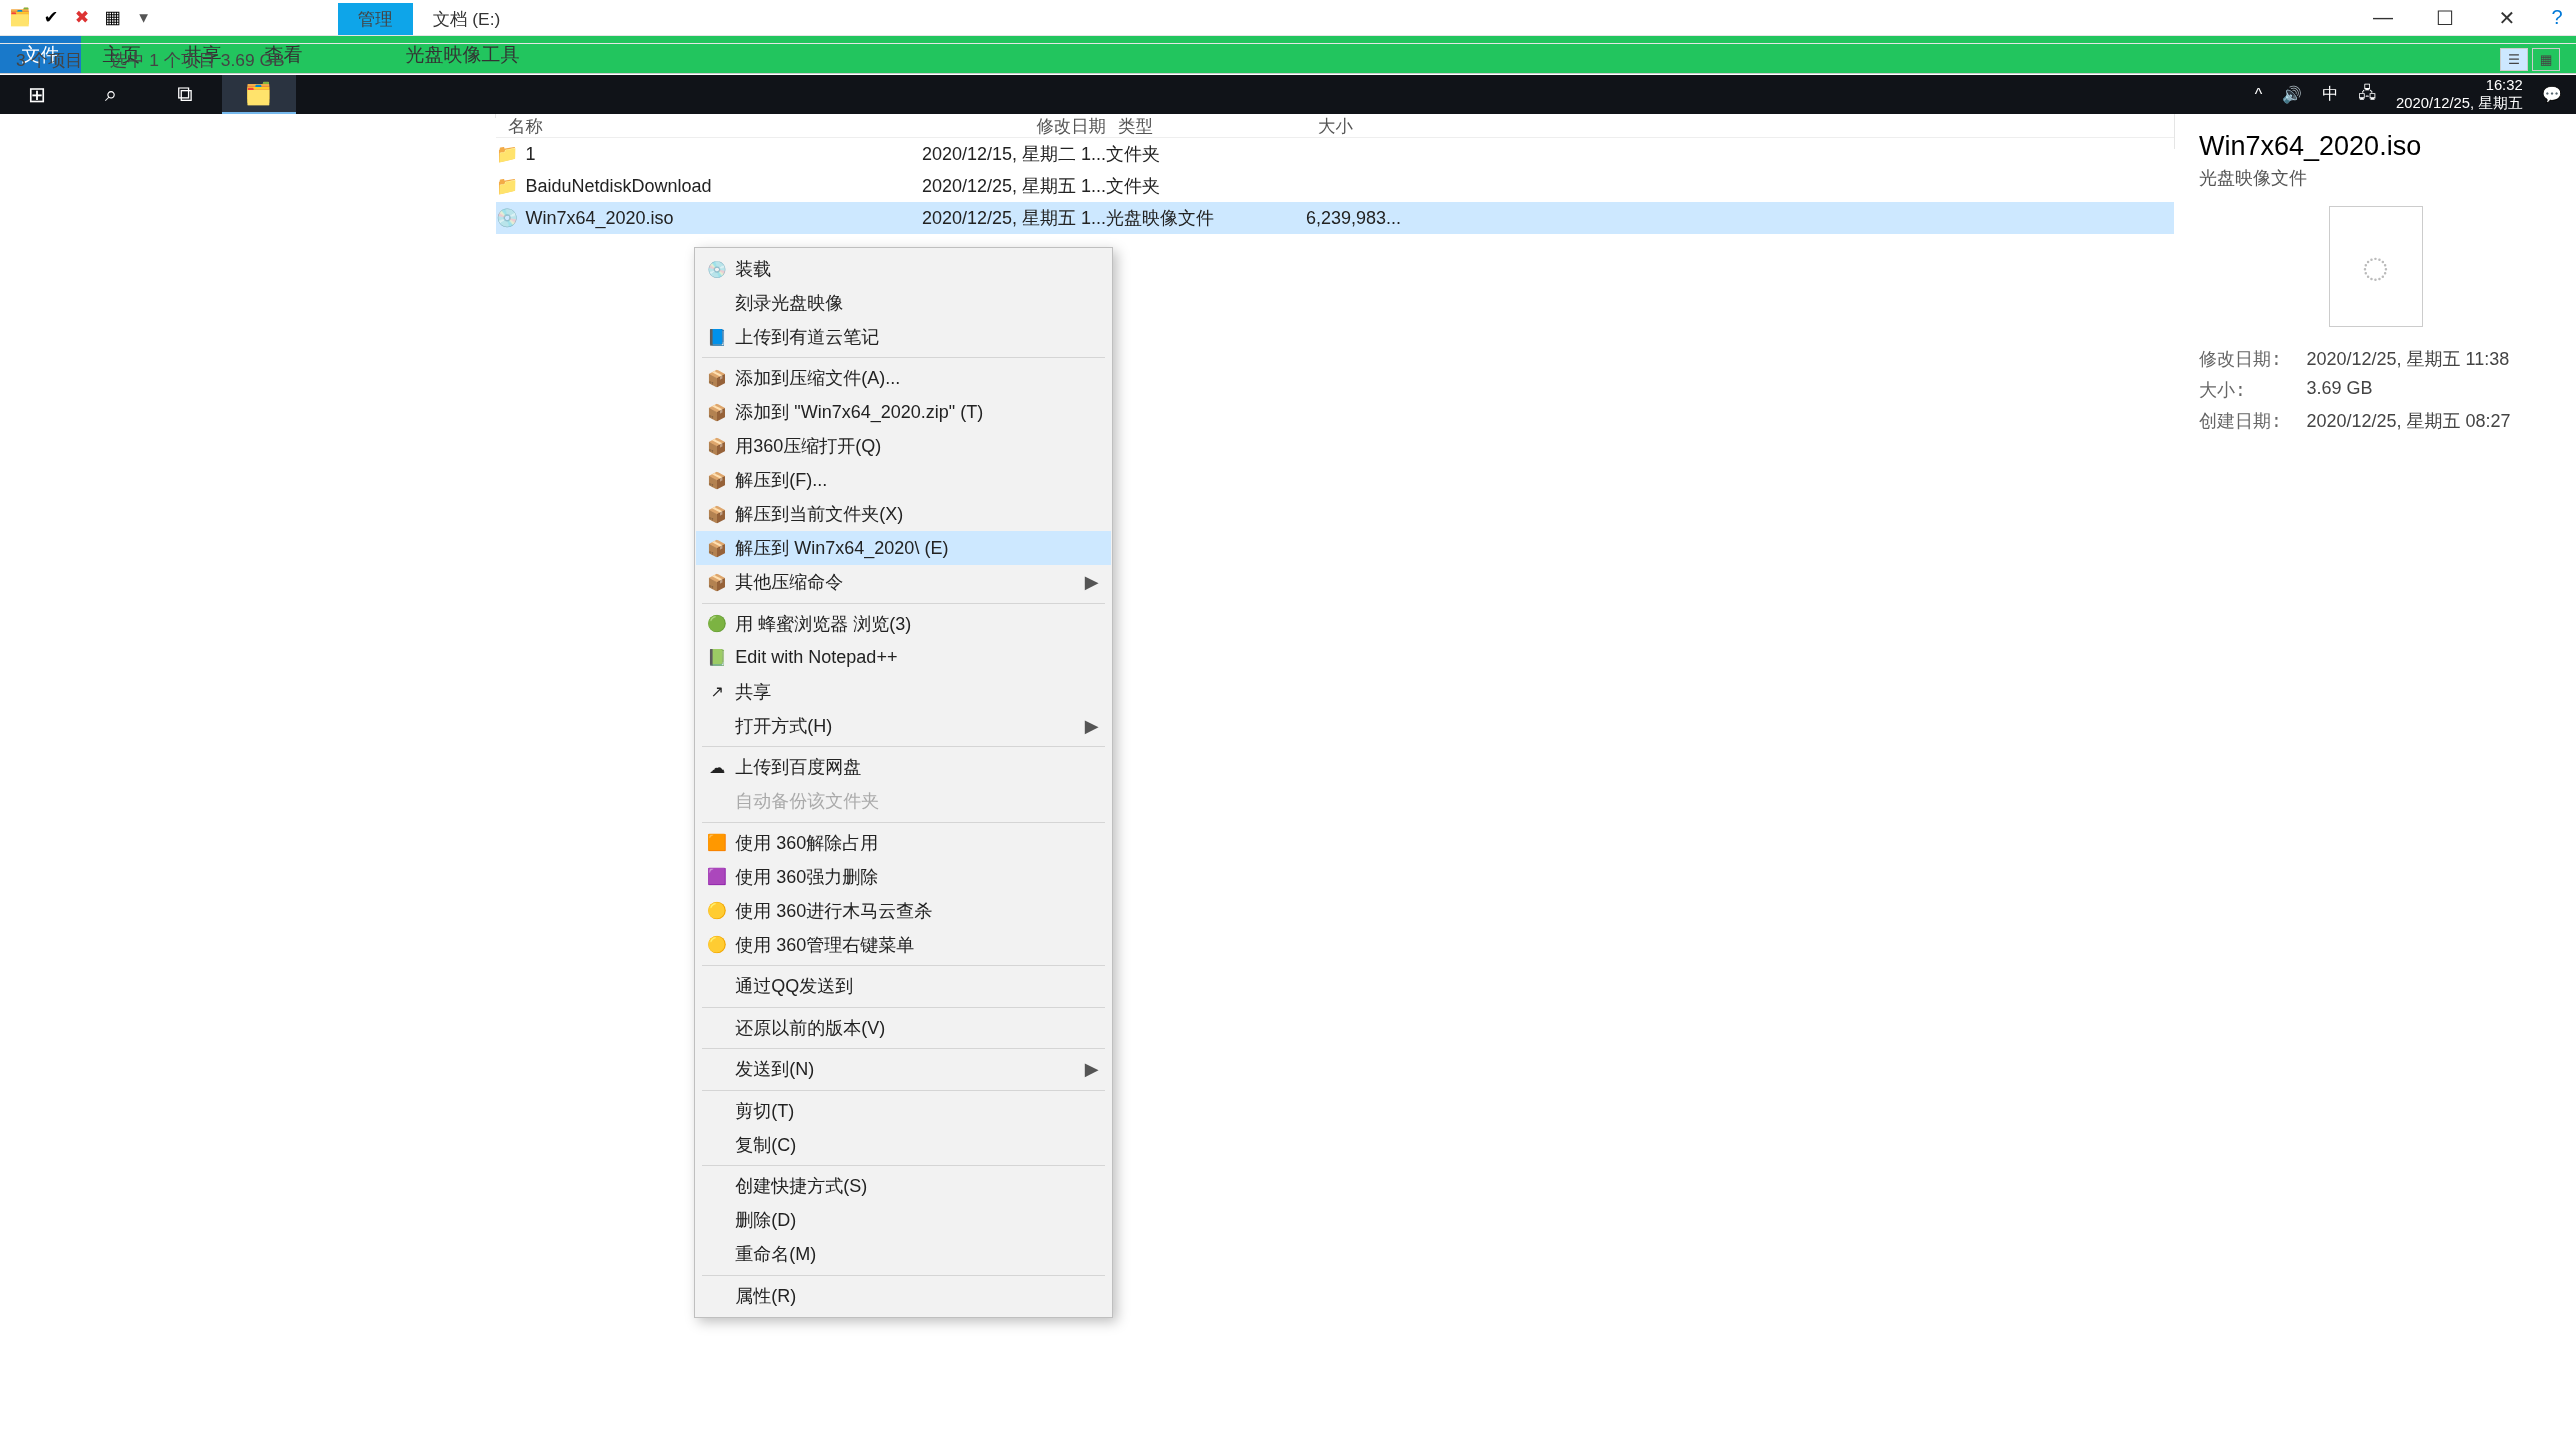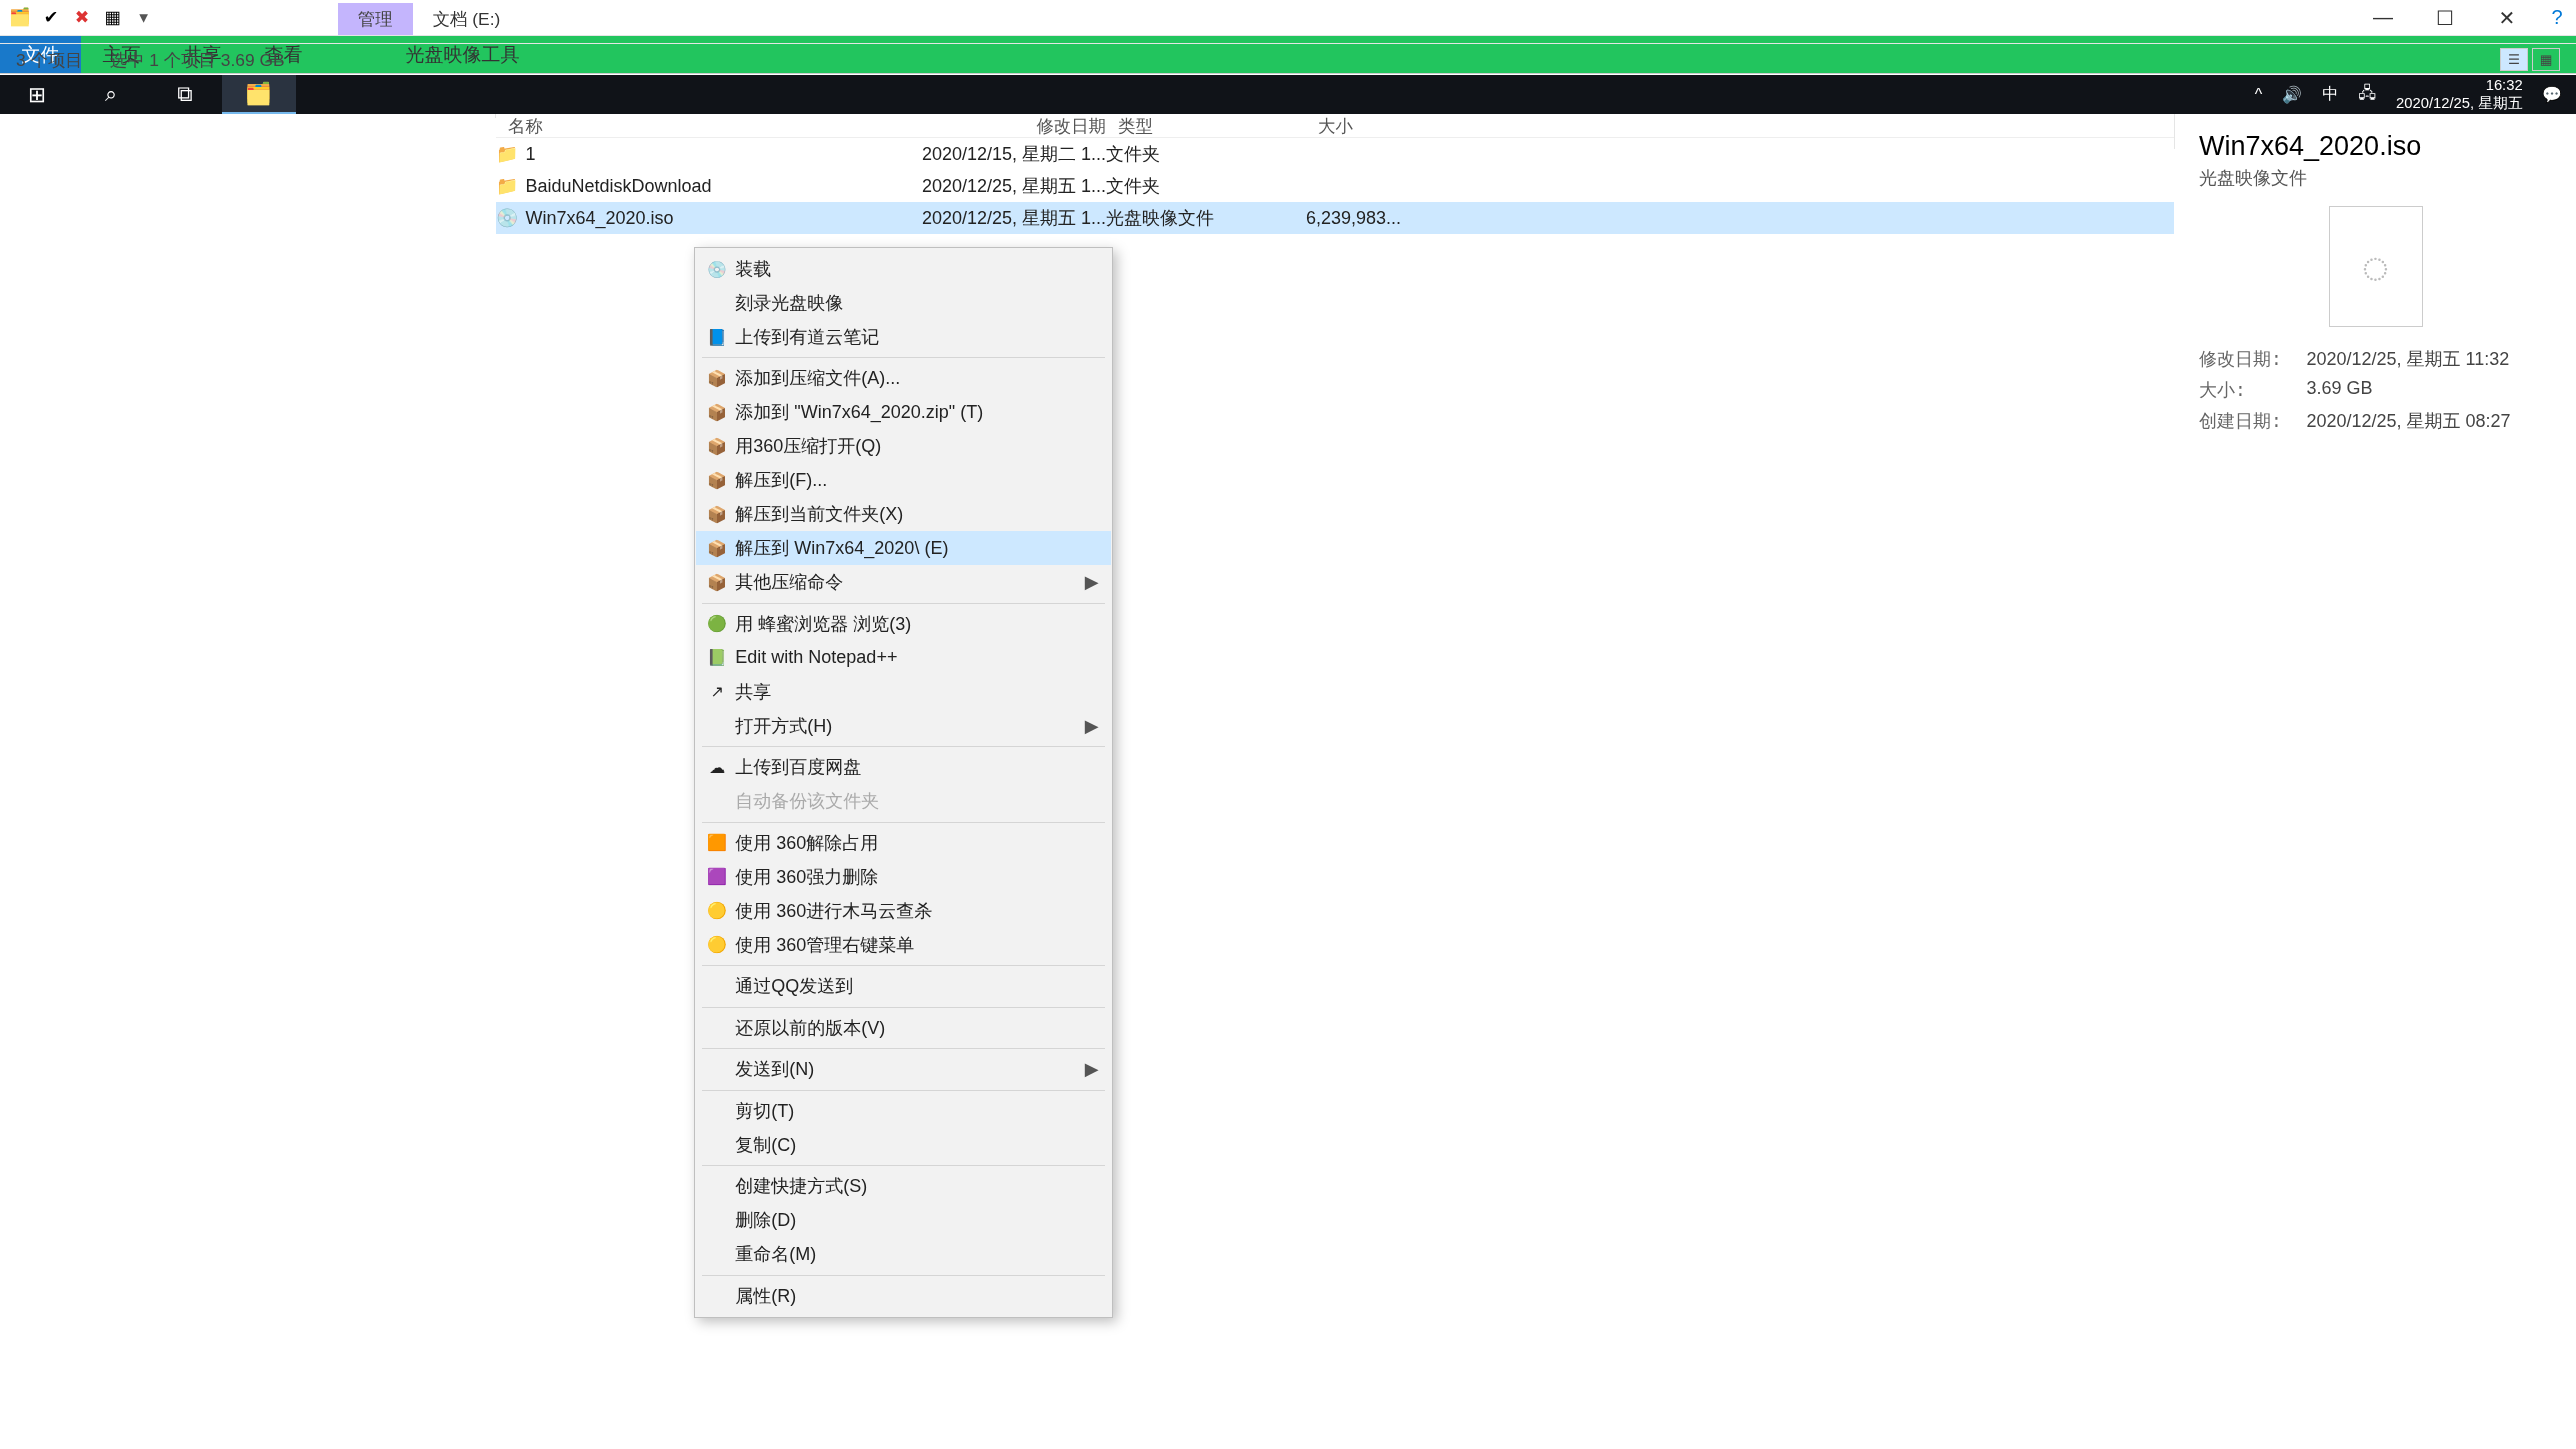--- a/index.html
+++ b/index.html
@@ -5,21 +5,21 @@
 * { margin:0; padding:0; box-sizing:border-box; font-family:"Segoe UI","Microsoft YaHei",sans-serif; user-select:none; }
 html,body { width:2576px; height:1449px; background:#fff; overflow:hidden; font-size:19px; }
 .scale { transform:scale(1); transform-origin:top left; }
 
 
 .titlebar { height:36px; display:flex; align-items:stretch; background:#fff; border-bottom:0.7px solid #e5e5e5; }
 .qat { display:flex; align-items:center; gap:9.4px; padding:0 9.4px; }
 .qat .ico { width:21.5px; height:21.5px; display:flex; align-items:center; justify-content:center; font-size:17.4px; }
 .tabstrip { display:flex; align-items:flex-end; margin-left:174px; }
 .title-tab { padding:4px 20px; font-size:17.4px; color:#444; }
-.title-tab.active { background:#c4b5fd; }
+.title-tab.active { background:#0ea5e9; }
 .title-second { padding:4px 20px; font-size:17.4px; color:#333; }
 .winbtns { margin-left:auto; display:flex; }
 .winbtn { width:62px; display:flex; align-items:center; justify-content:center; font-size:20px; color:#333; }
 .winbtn.help { color:#0078d7; width:38px; }
 
 
 .ribbon { height:38px; display:flex; align-items:stretch; background:#22c55e; border-bottom:0.7px solid #ccc; }
 .rtab { padding:0 21.5px; display:flex; align-items:center; font-size:19px; color:#333; }
 .rtab.file { background:#1979ca; color:#fff; }
 .rtab.ctx { margin-left:60px; }
@@ -183,21 +183,21 @@
           </div>
         </div>
   </div>
 
   <div class="preview">
     <h2>Win7x64_2020.iso</h2>
     <div class="sub">光盘映像文件</div>
     <div class="thumb">◌</div>
     <div class="meta">
       <div class="k">修改日期:</div>
-          <div>2020/12/25, 星期五 11:32</div>
+          <div>2020/12/25, 星期五 11:38</div>
       <div class="k">大小:</div>
           <div>3.69 GB</div>
       <div class="k">创建日期:</div>
           <div>2020/12/25, 星期五 08:27</div>
     </div>
   </div>
 </div>
 
 <div class="ctxmenu" id="ctxmenu">
       <div class="mi">

